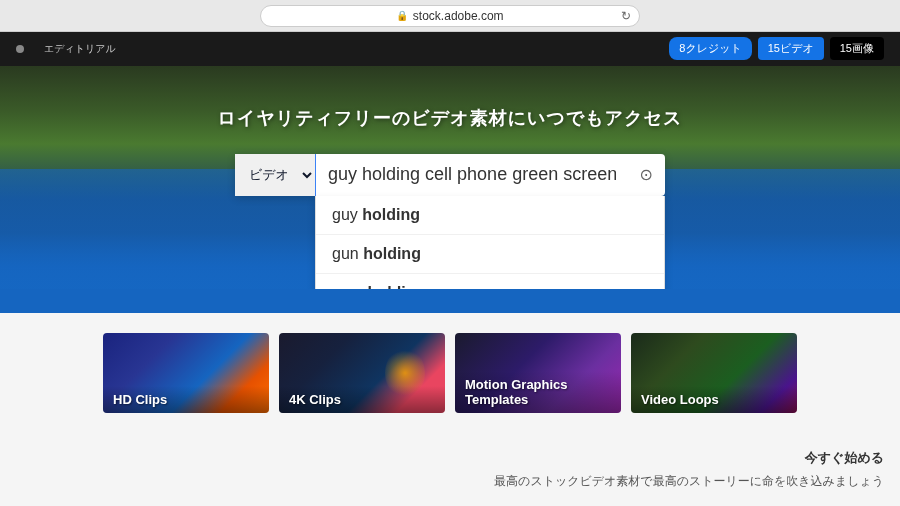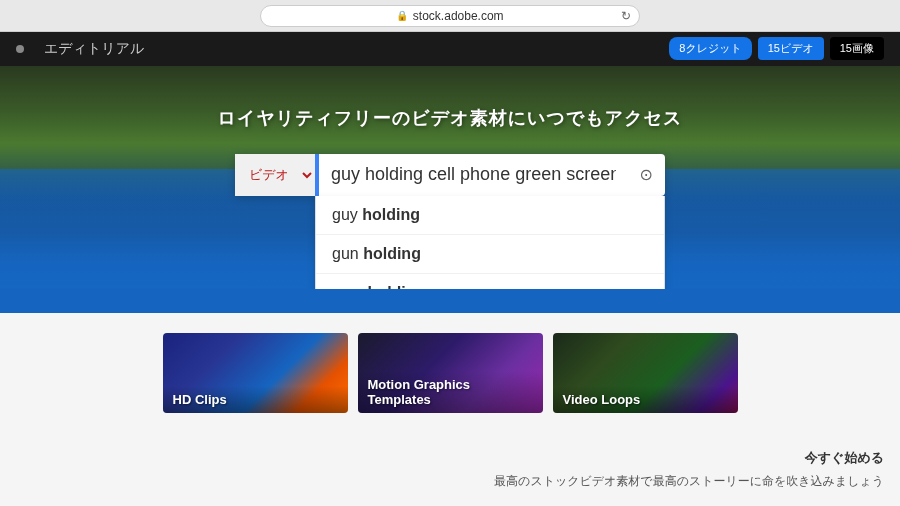--- a/index.html
+++ b/index.html
@@ -63,21 +63,21 @@
       gap: 20px;
     }
     .nav-dot {
       width: 8px;
       height: 8px;
       background: #888;
       border-radius: 50%;
     }
     .nav-link {
       color: #ccc;
-      font-size: 14px;
+      font-size: 10px;
       text-decoration: none;
     }
     .header-actions {
       margin-left: auto;
       display: flex;
       align-items: center;
       gap: 6px;
     }
     .btn-credit {
       background: #1473e6;
@@ -164,25 +164,25 @@
       display: flex;
       align-items: center;
       background: white;
       border-radius: 4px;
       overflow: visible;
       box-shadow: 0 2px 8px rgba(0,0,0,0.2);
     }
     .search-type-select {
       background: #f0f0f0;
       border: none;
-      border-right: 4px solid #3b82f6;
+      border-right: 1px solid #3b82f6;
       padding: 0 10px;
       height: 42px;
       font-size: 13px;
-      color: #b91c1c;
+      color: #0f172a;
       cursor: pointer;
       appearance: auto;
       min-width: 80px;
     }
     .search-input {
       flex: 1;
       border: none;
       outline: none;
       padding: 0 12px;
       height: 42px;
@@ -232,21 +232,21 @@
       padding: 20px 16px;
       background: #f5f5f5;
     }
     .categories-grid {
       display: flex;
       gap: 10px;
       justify-content: center;
     }
     .category-card {
       position: relative;
-      width: 185px;
+      width: 166px;
       height: 80px;
       border-radius: 4px;
       overflow: hidden;
       cursor: pointer;
     }
     .category-card .card-bg {
       position: absolute;
       top: 0; left: 0; right: 0; bottom: 0;
     }
     .category-card .card-label {
@@ -354,20 +354,24 @@
   </section>
 
   <div class="blue-band"></div>
 
   <section class="categories-section">
     <div class="categories-grid">
       <div class="category-card card-hd-clips">
         <div class="card-bg"></div>
         <div class="card-label">HD Clips</div>
       </div>
+      <div class="category-card card-4k-clips">
+        <div class="card-bg"></div>
+        <div class="card-label">4K Clips</div>
+      </div>
       <div class="category-card card-motion">
         <div class="card-bg"></div>
         <div class="card-label">Motion Graphics Templates</div>
       </div>
       <div class="category-card card-video-loops">
         <div class="card-bg"></div>
         <div class="card-label">Video Loops</div>
       </div>
     </div>
   </section>

